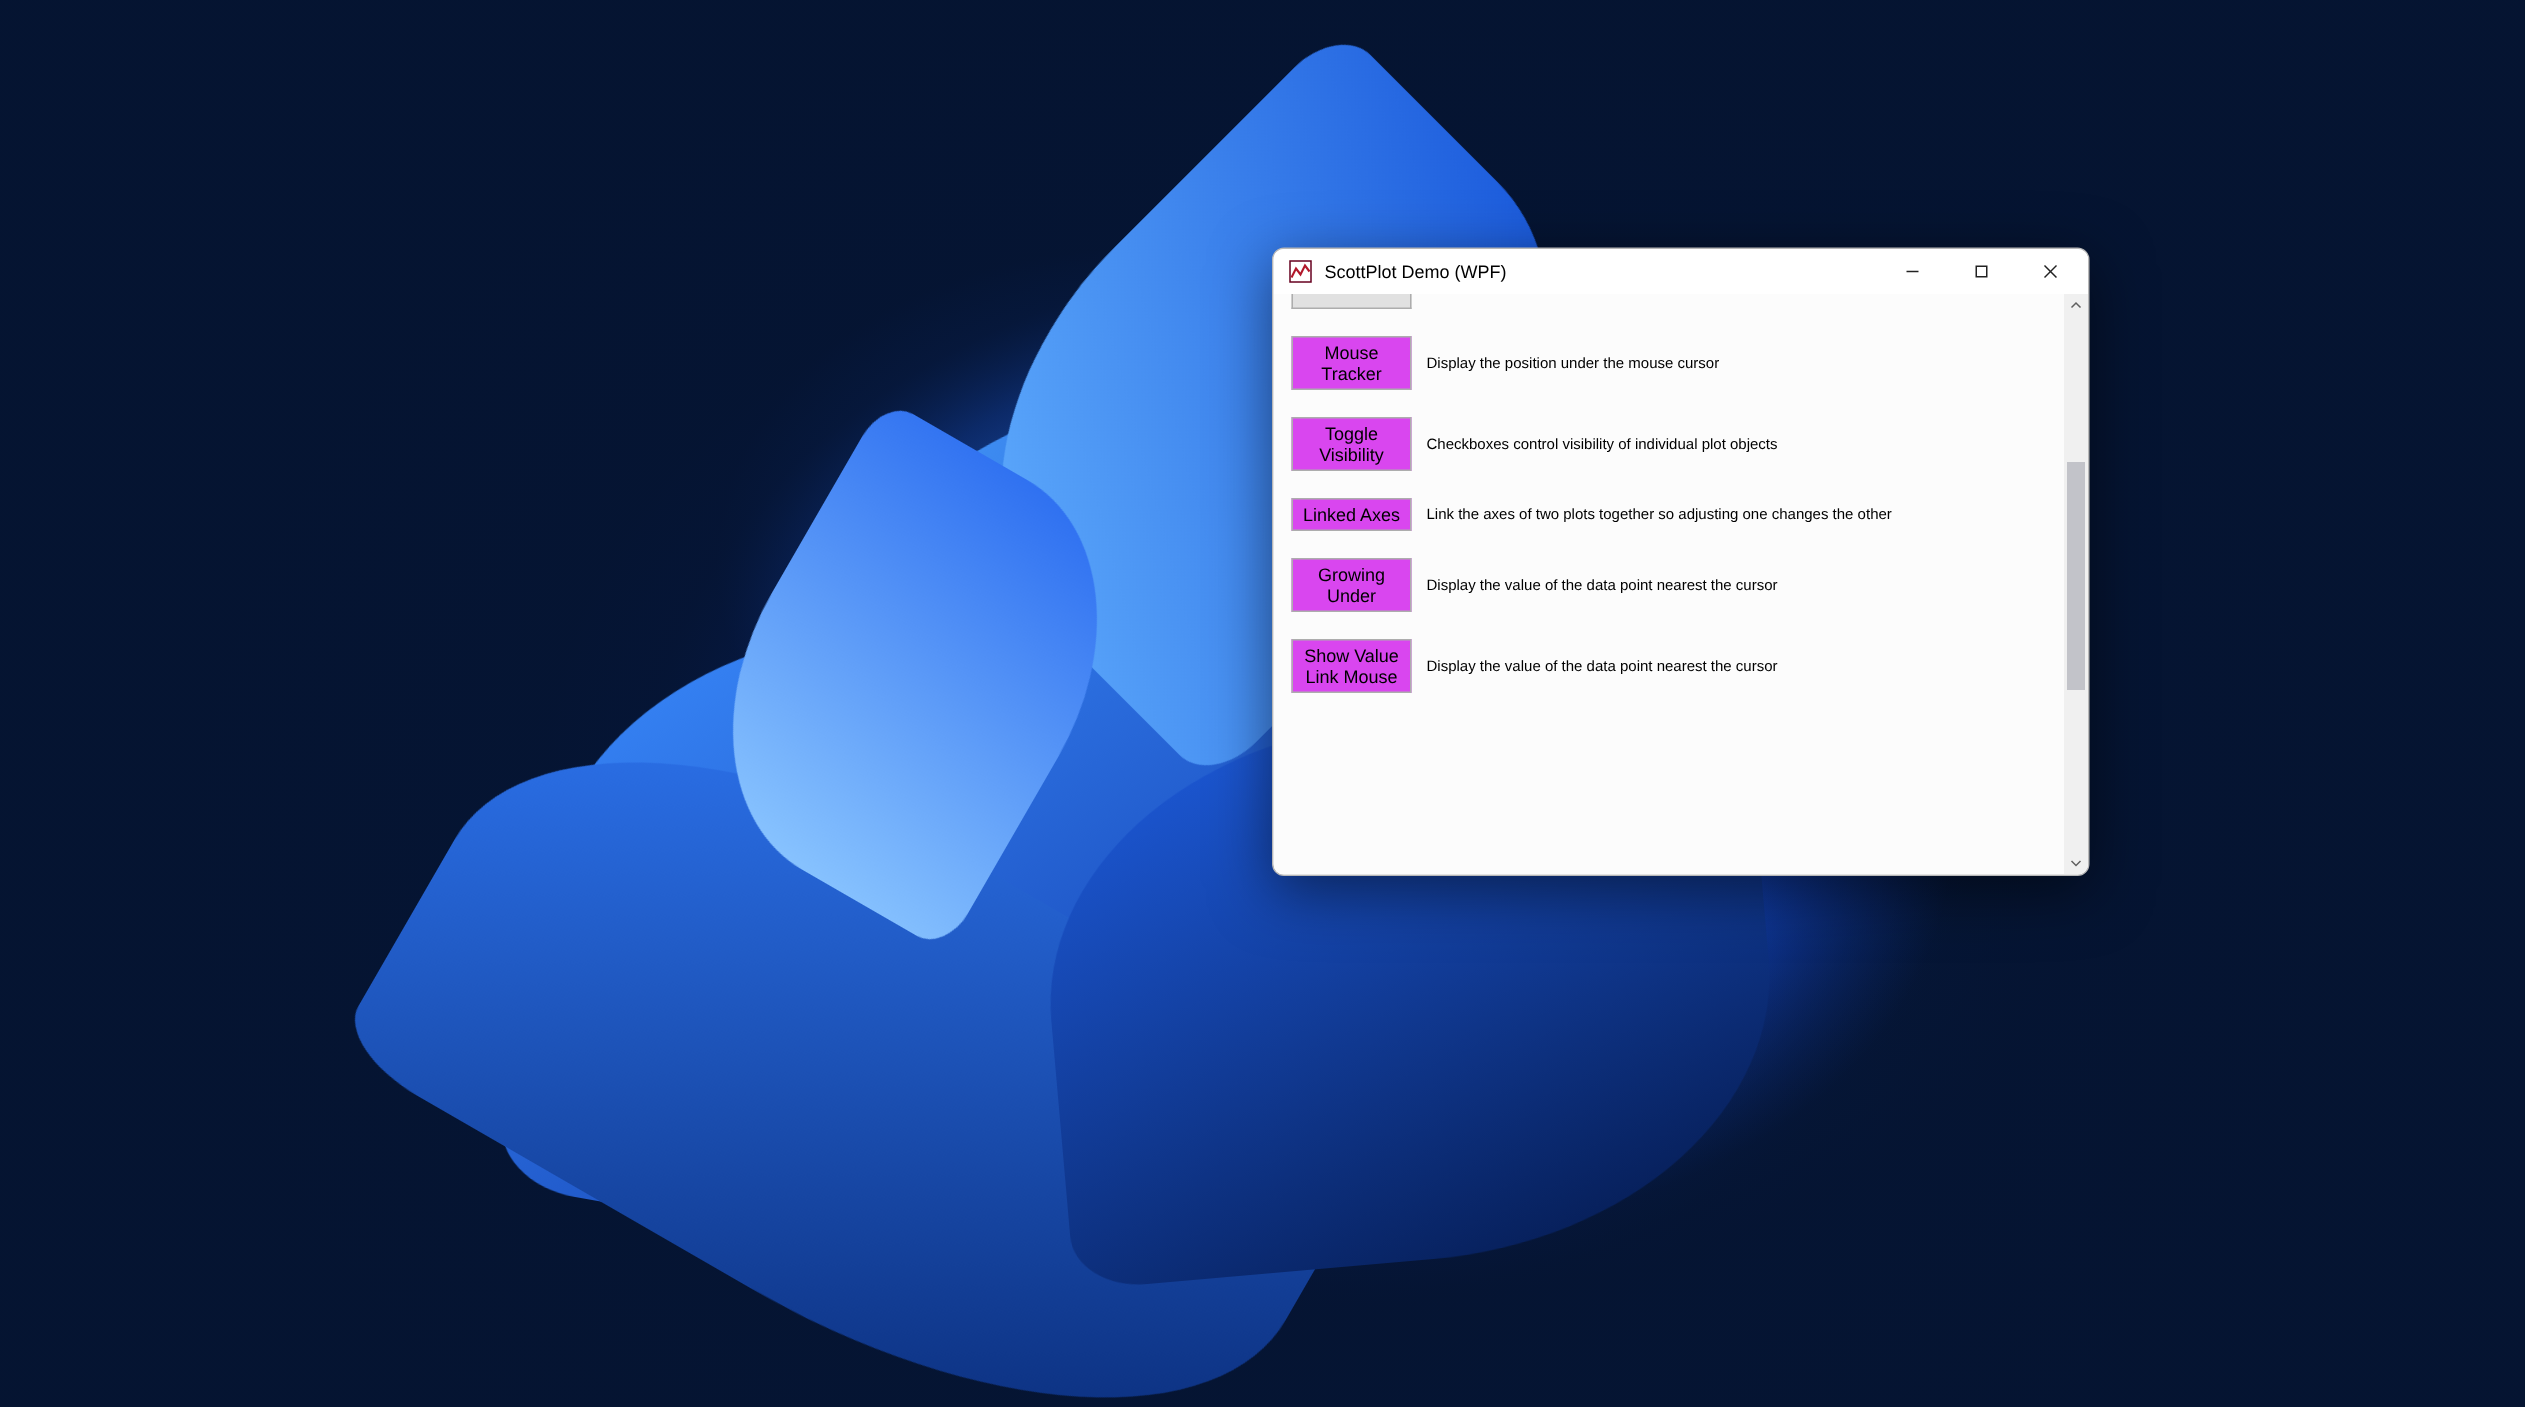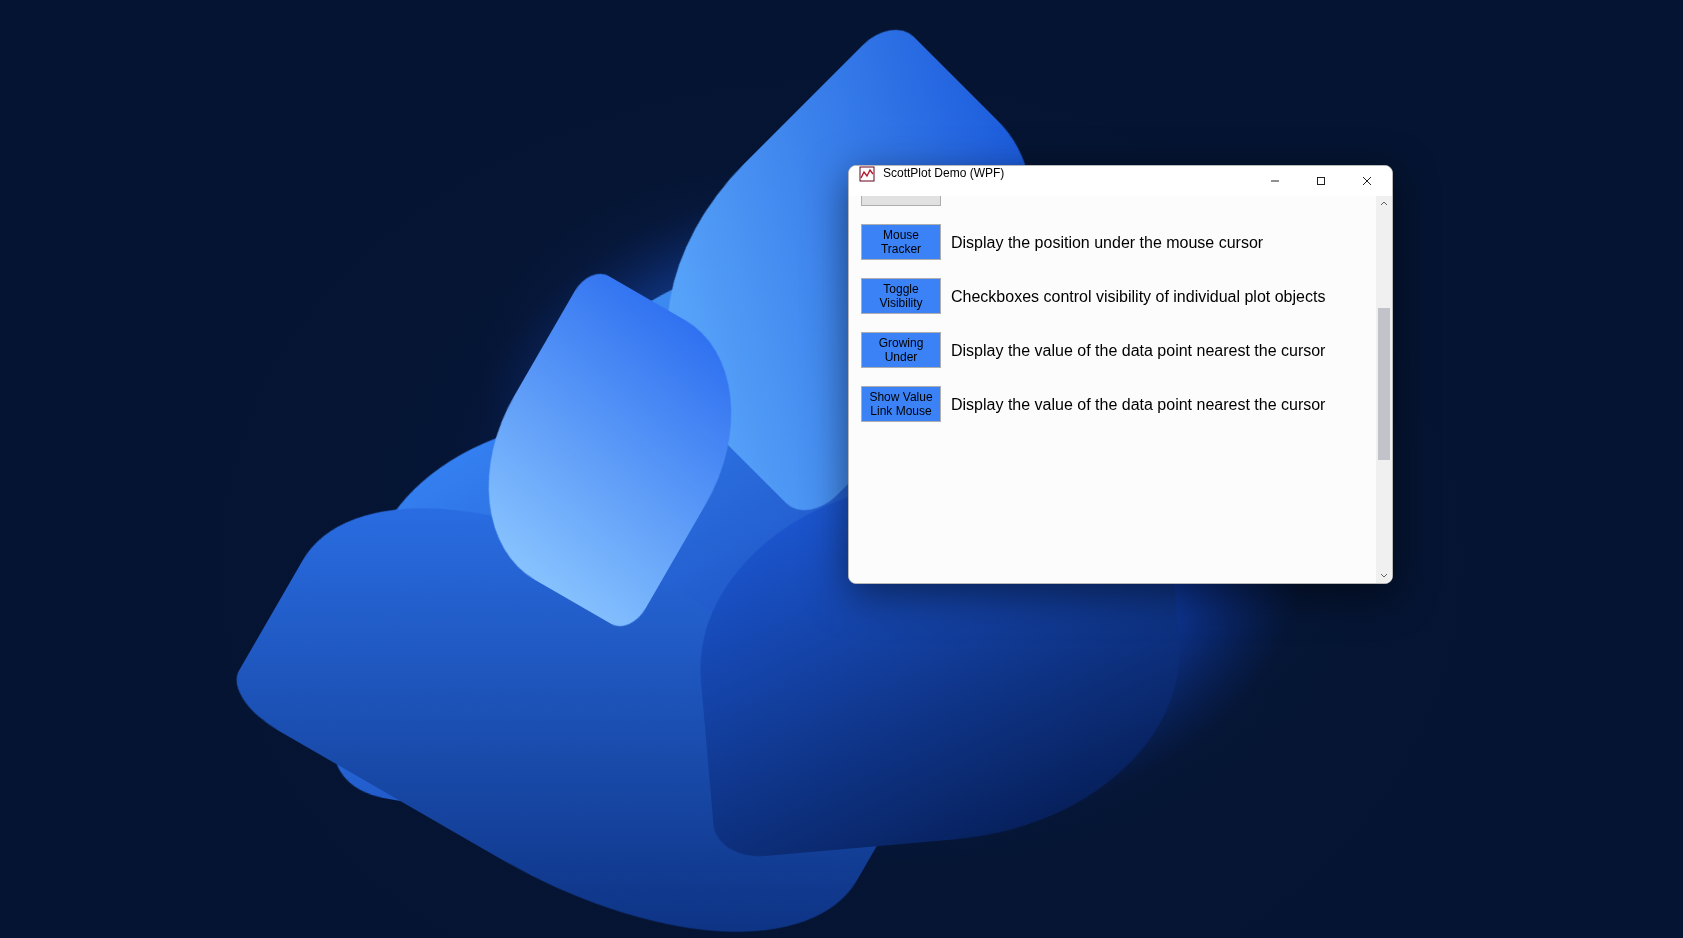--- a/index.html
+++ b/index.html
@@ -40,20 +40,21 @@
     border: 1px solid #b8b8b8;
     border-radius: 8px;
     box-shadow: 0 10px 40px rgba(0,0,0,0.5);
     display: flex;
     flex-direction: column;
     overflow: hidden;
   }
   .titlebar {
     flex: 0 0 30px;
     display: flex;
+    align-items: center;
     padding: 0 2px 0 10px;
     background: #ffffff;
     color: #000;
   }
   .titlebar .app-icon {
     width: 16px; height: 16px;
     margin-right: 8px;
     display: flex; align-items: center; justify-content: center;
   }
   .titlebar .title {
@@ -104,33 +105,33 @@
     border-top: none;
     width: 80px;
     background: #e1e1e1;
     margin-left: 0;
   }
   .demo-btn {
     flex: 0 0 80px;
     width: 80px;
     min-height: 22px;
     padding: 3px 4px;
-    background: #3b82f6;
+    background: #d946ef;
     border: 1px solid #adadad;
     color: #000;
     font-family: inherit;
     font-size: 12px;
     line-height: 14px;
     text-align: center;
     cursor: default;
   }
   .demo-desc {
     flex: 1 1 auto;
     color: #000;
-    font-size: 16px;
+    font-size: 10px;
     line-height: 15px;
   }
 
   
   .vscroll {
     position: absolute;
     top: 0; right: 0; bottom: 0;
     width: 16px;
     background: #f0f0f0;
     display: flex;
@@ -204,20 +205,24 @@
 
         <div class="demo-row">
           <button class="demo-btn">Mouse Tracker</button>
           <span class="demo-desc">Display the position under the mouse cursor</span>
         </div>
         <div class="demo-row">
           <button class="demo-btn">Toggle Visibility</button>
           <span class="demo-desc">Checkboxes control visibility of individual plot objects</span>
         </div>
         <div class="demo-row">
+          <button class="demo-btn">Linked Axes</button>
+          <span class="demo-desc">Link the axes of two plots together so adjusting one changes the other</span>
+        </div>
+        <div class="demo-row">
           <button class="demo-btn">Growing Under</button>
           <span class="demo-desc">Display the value of the data point nearest the cursor</span>
         </div>
         <div class="demo-row">
           <button class="demo-btn">Show Value Link Mouse</button>
           <span class="demo-desc">Display the value of the data point nearest the cursor</span>
         </div>
 
       </div>
     </div>

